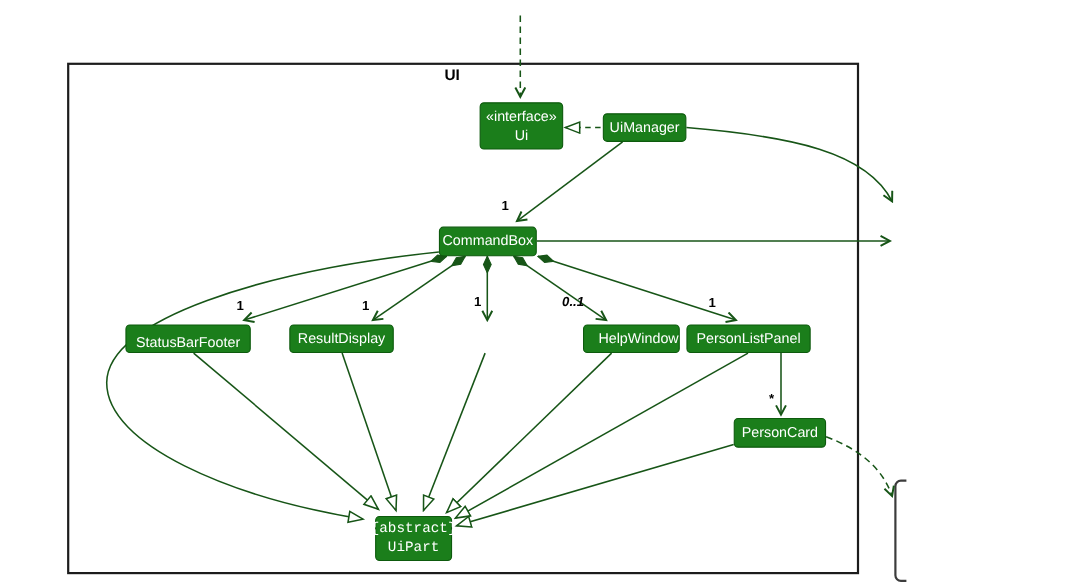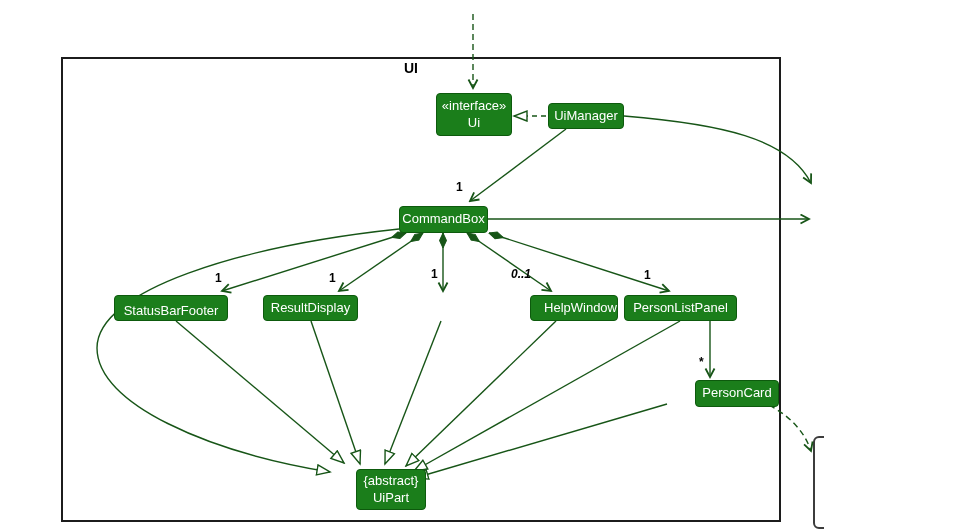--- a/index.html
+++ b/index.html
@@ -20,22 +20,22 @@
        display:flex;flex-direction:column;align-items:center;justify-content:center;
        text-align:center;box-sizing:border-box;z-index:2;white-space:nowrap;}
   .cls.ui-interface{left:436px;top:93px;width:76px;height:43px;}
   .cls.ui-manager{left:548px;top:103px;width:76px;height:26px;}
   .cls.main-window{left:399px;top:206px;width:89px;height:27px;}
   .cls.status-bar-footer{left:114px;top:295px;width:114px;height:26px;justify-content:flex-end;}
   .cls.result-display{left:263px;top:295px;width:95px;height:26px;}
   .cls.command-box{left:394px;top:295px;width:100px;height:26px;}
   .cls.help-window{left:530px;top:295px;width:88px;height:26px;align-items:flex-end;}
   .cls.person-list-panel{left:624px;top:295px;width:113px;height:26px;}
-  .cls.person-card{left:667px;top:380px;width:84px;height:27px;margin-left:28px;}
-  .cls.ui-part{left:356px;top:469px;width:70px;height:41px;}
+  .cls.person-card{left:667px;top:380px;width:84px;height:27px;}
+  .cls.ui-part{left:341px;top:469px;width:70px;height:41px;font-family:Liberation Mono, monospace;}
   .mult{position:absolute;font:bold 12px "Liberation Sans",sans-serif;color:#000;z-index:3;}
   .m-umw{left:456px;top:180px;}
   .m-sbf{left:215px;top:271px;}
   .m-rd{left:329px;top:271px;}
   .m-cb{left:431px;top:267px;}
   .m-hw{left:511px;top:267px;font-style:italic;}
   .m-plp{left:644px;top:268px;}
   .m-pc{left:699px;top:355px;}
 </style>
 </head>

